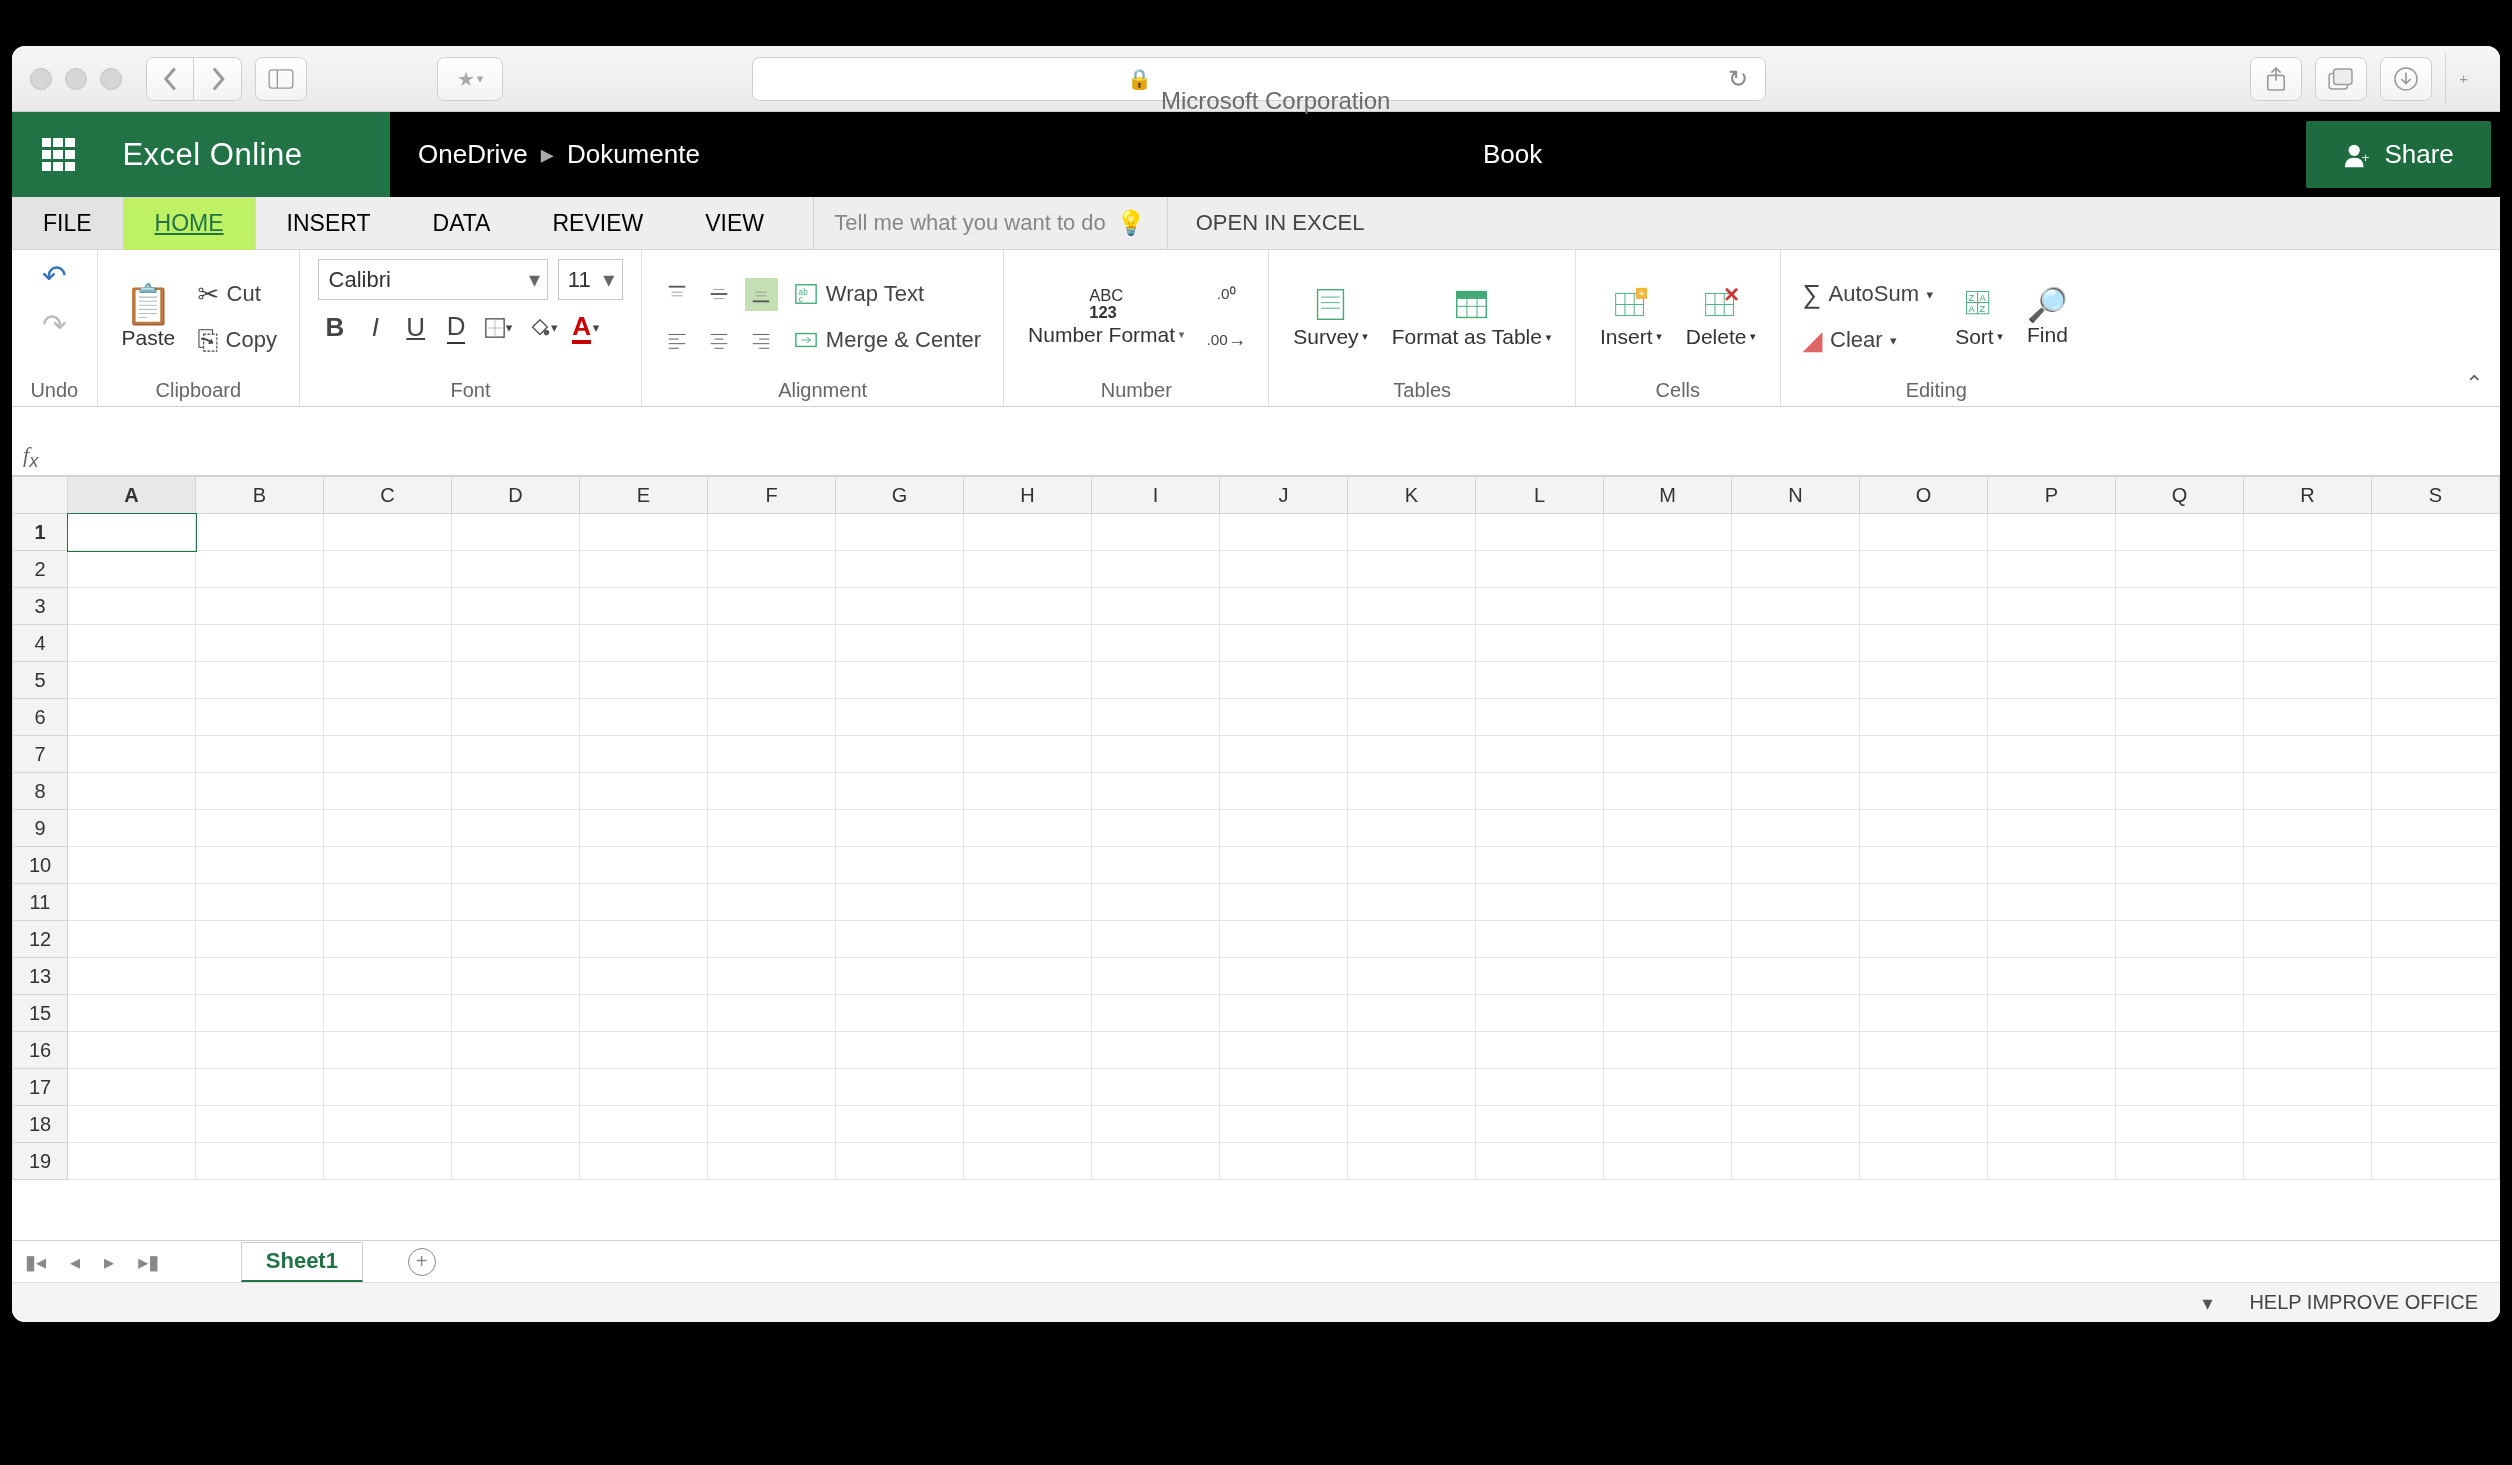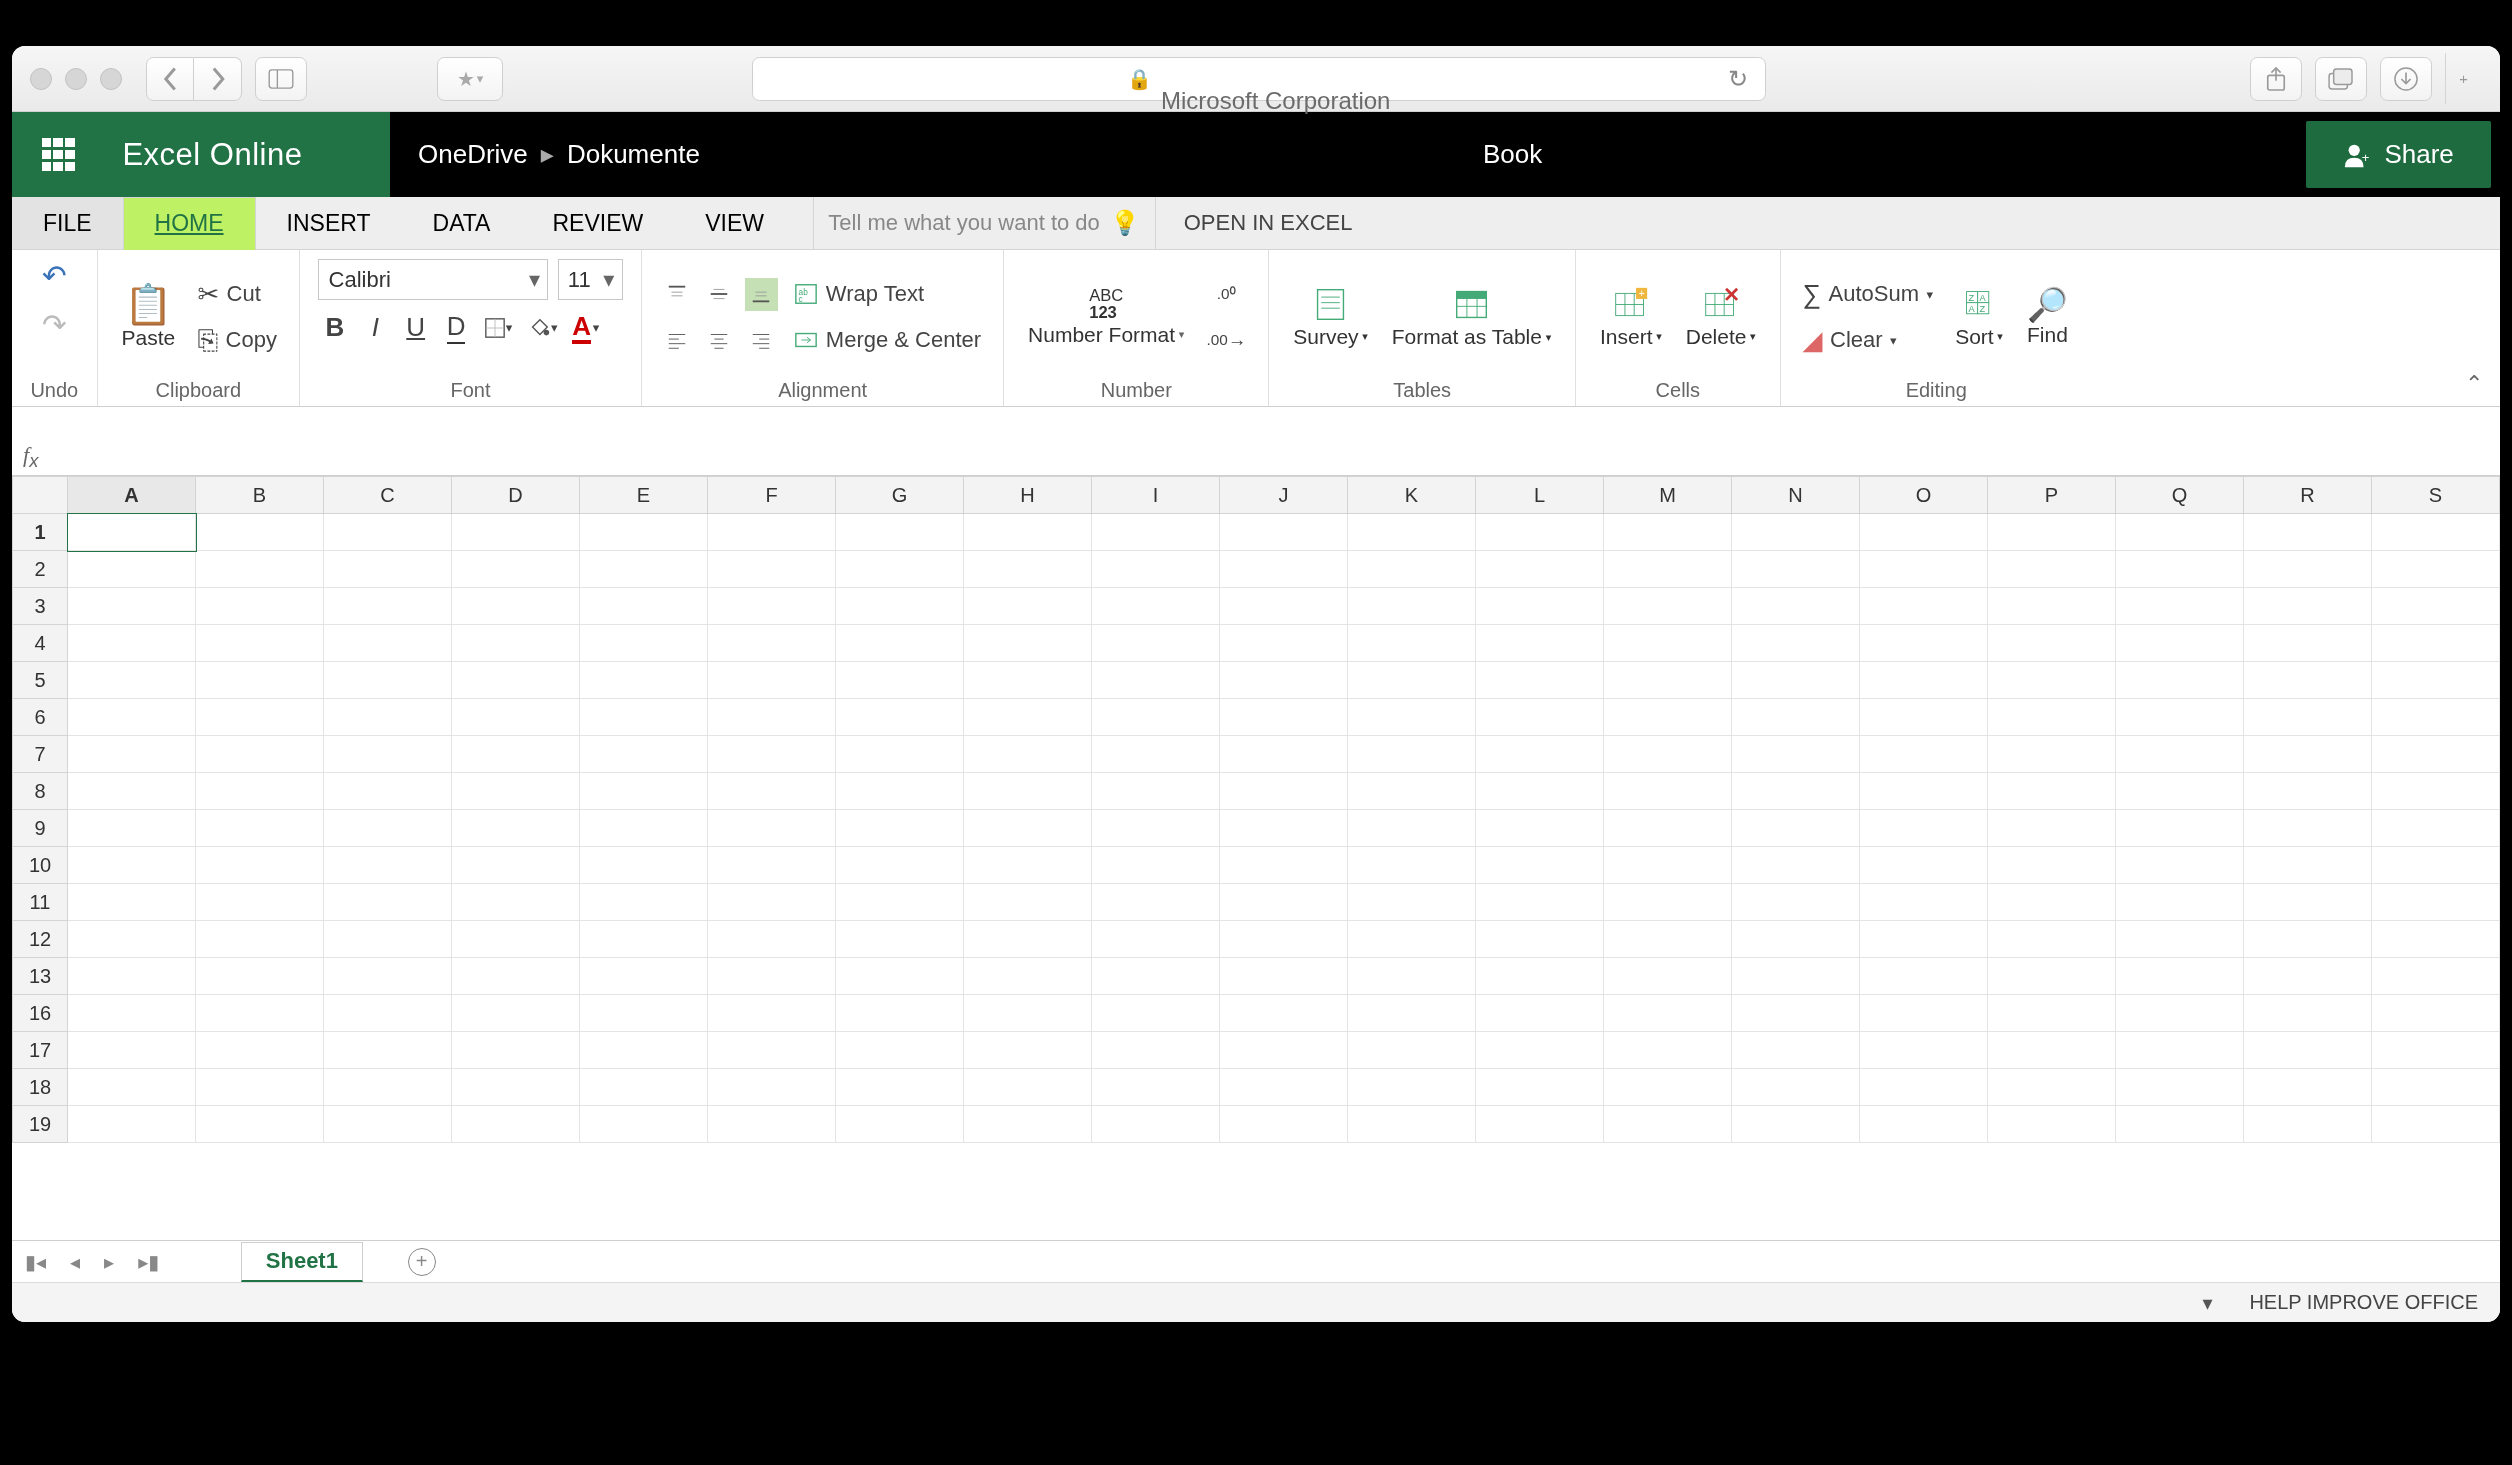--- a/index.html
+++ b/index.html
@@ -35,21 +35,21 @@
 .share-btn { background: #1e6b40; display: flex; align-items: center; gap: 13px; padding: 0 37px; font-size: 26px; margin: 9.2px; border-radius: 1.8px; }
 .user-area { display: flex; align-items: center; padding: 0 28px; font-size: 25px; gap: 37px; }
 .user-area span { cursor: pointer; }
 .vbar { width: 0.9px; height: 37px; background: #555; }
 
 
 .tab-row { height: 53px; background: #eee; border-bottom: 0.9px solid #d4d4d4; display: flex; align-items: stretch; }
 .tab { padding: 0 31px; display: flex; align-items: center; font-size: 23px; color: #000000; border-right: 0; cursor: pointer; }
 .tab.file { background: #e3e3e3; }
 .tab.active { background: #bef264; color: #217346; border-top: 0.9px solid #d4d4d4; border-left: 0.9px solid #d4d4d4; border-right: 0.9px solid #d4d4d4; margin-bottom: -0.9px; text-decoration: underline; }
-.tell-me { margin-left: 18.4px; display: flex; align-items: center; gap: 11px; font-size: 22px; color: #888; border-left: 0.9px solid #d4d4d4; border-right: 0.9px solid #d4d4d4; padding: 0 14px; }
+.tell-me { margin-left: 18.4px; display: flex; align-items: center; gap: 11px; font-size: 22px; color: #888; border-left: 0.9px solid #d4d4d4; border-right: 0.9px solid #d4d4d4; padding: 0 20px; }
 .bulb { color: #f6b26b; font-size: 24px; }
 .open-in { display: flex; align-items: center; padding: 0 28px; font-size: 22px; color: #444; }
 
 
 .ribbon { height: 157px; background: #fff; border-bottom: 0.9px solid #cfcfcf; display: flex; position: relative; }
 .r-group { border-right: 0.9px solid #e0e0e0; padding: 9.2px 18.4px 3.7px; display: flex; flex-direction: column; align-items: center; justify-content: space-between; }
 .r-group-label { font-size: 20px; color: #666; margin-top: 3.7px; }
 .r-body { display: flex; align-items: center; gap: 13px; flex: 1; }
 .r-col { display: flex; flex-direction: column; gap: 7.4px; align-items: center; }
 .r-row { display: flex; align-items: center; gap: 9.2px; }
@@ -801,20 +801,42 @@
             <td class="cell"></td>
             <td class="cell"></td>
             <td class="cell"></td>
             <td class="cell"></td>
             <td class="cell"></td>
             <td class="cell"></td>
             <td class="cell"></td>
             <td class="cell"></td>
           </tr>
           <tr>
+            <th class="row-hdr">15</th>
+            <td class="cell"></td>
+            <td class="cell"></td>
+            <td class="cell"></td>
+            <td class="cell"></td>
+            <td class="cell"></td>
+            <td class="cell"></td>
+            <td class="cell"></td>
+            <td class="cell"></td>
+            <td class="cell"></td>
+            <td class="cell"></td>
+            <td class="cell"></td>
+            <td class="cell"></td>
+            <td class="cell"></td>
+            <td class="cell"></td>
+            <td class="cell"></td>
+            <td class="cell"></td>
+            <td class="cell"></td>
+            <td class="cell"></td>
+            <td class="cell"></td>
+          </tr>
+          <tr>
             <th class="row-hdr">16</th>
             <td class="cell"></td>
             <td class="cell"></td>
             <td class="cell"></td>
             <td class="cell"></td>
             <td class="cell"></td>
             <td class="cell"></td>
             <td class="cell"></td>
             <td class="cell"></td>
             <td class="cell"></td>

